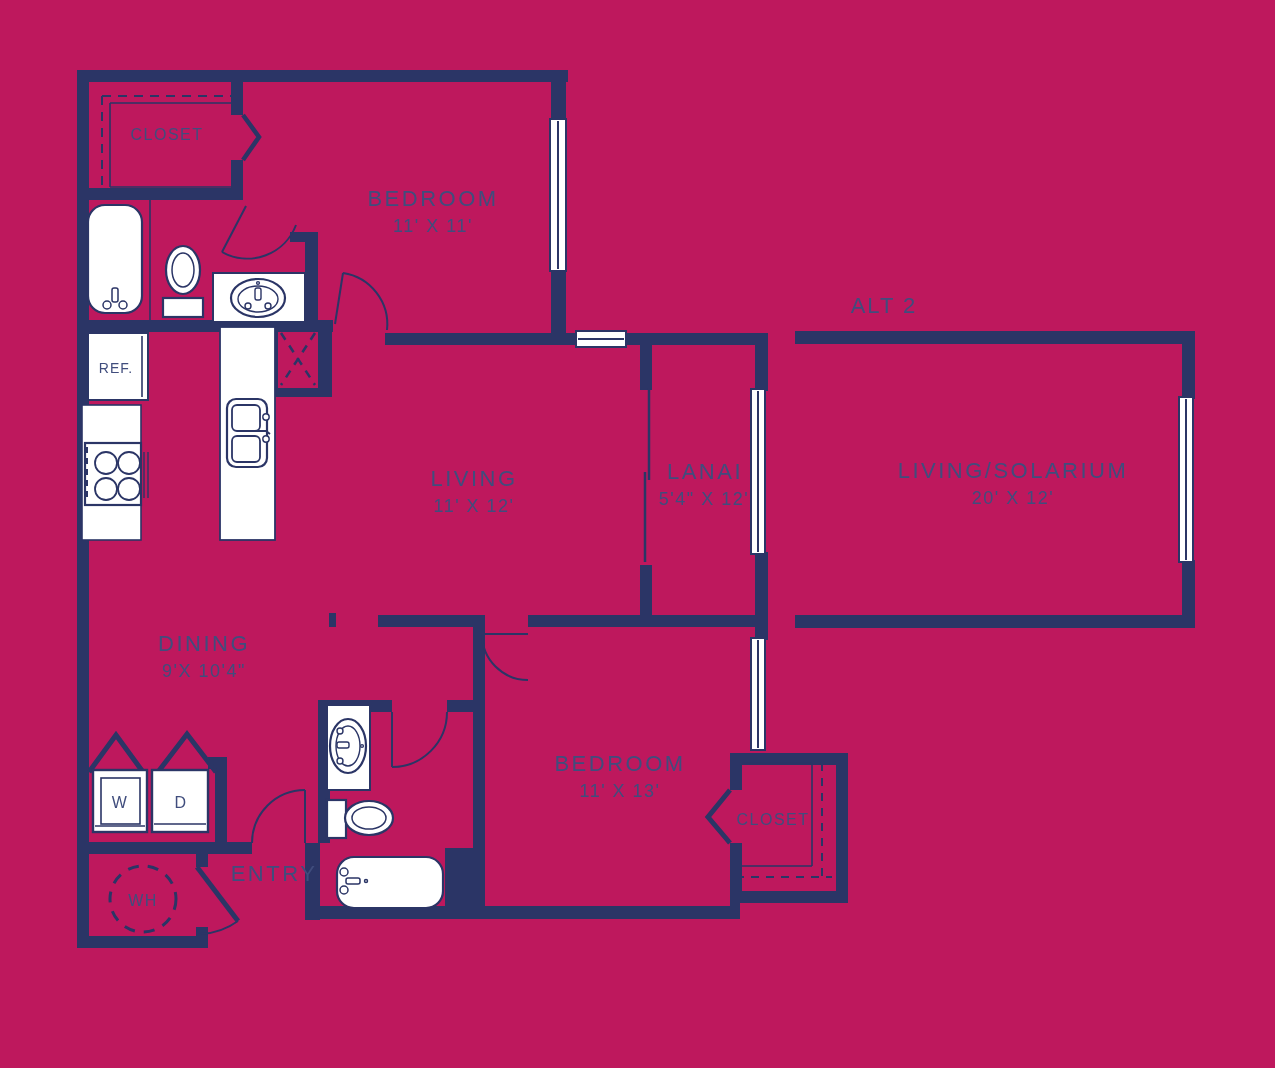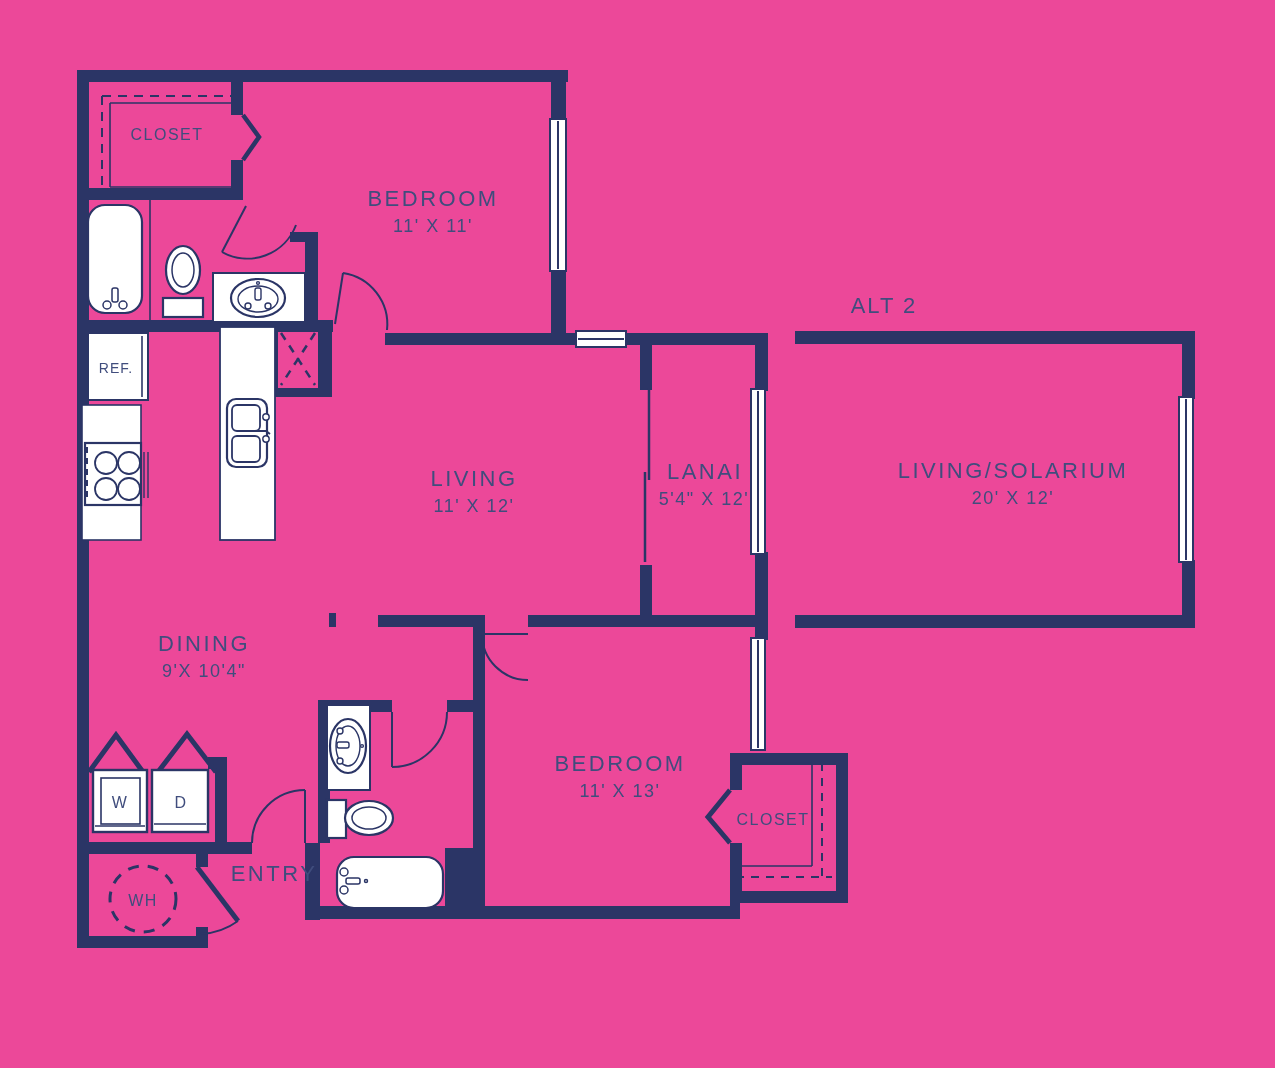--- a/index.html
+++ b/index.html
@@ -1,16 +1,16 @@
 <!DOCTYPE html>
 <html><head>
 <meta charset="utf-8">
 <style>
   html,body{margin:0;padding:0;background:#ffffff;}
-  .stage{position:relative;width:1275px;height:1068px;background:#ec4899;overflow:hidden;
+  .stage{position:relative;width:1275px;height:1068px;background:#be185d;overflow:hidden;
          font-family:"Liberation Sans", sans-serif;}
   svg{display:block}
   text{font-family:"Liberation Sans", sans-serif; fill:#404d7d;}
   .room-label{font-size:22px;letter-spacing:2.5px;}
   .dim-label{font-size:18px;letter-spacing:1.5px;}
   .small-label{font-size:16px;letter-spacing:1.5px;}
   .tiny-label{font-size:14px;letter-spacing:1px;}
   .alt-label{font-size:22px;letter-spacing:2px;}
   .mid{text-anchor:middle;}
 </style>

